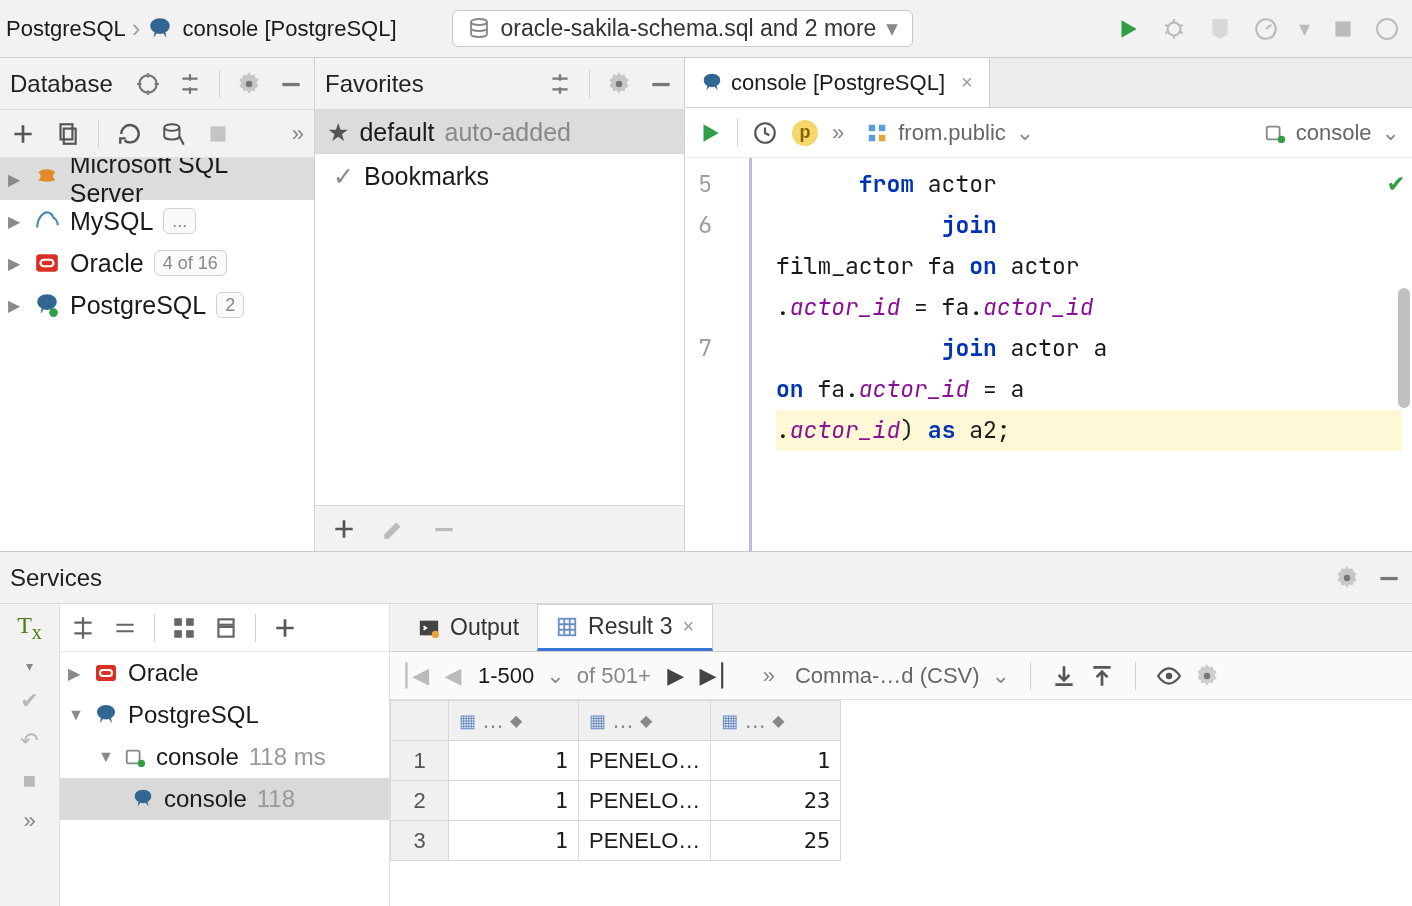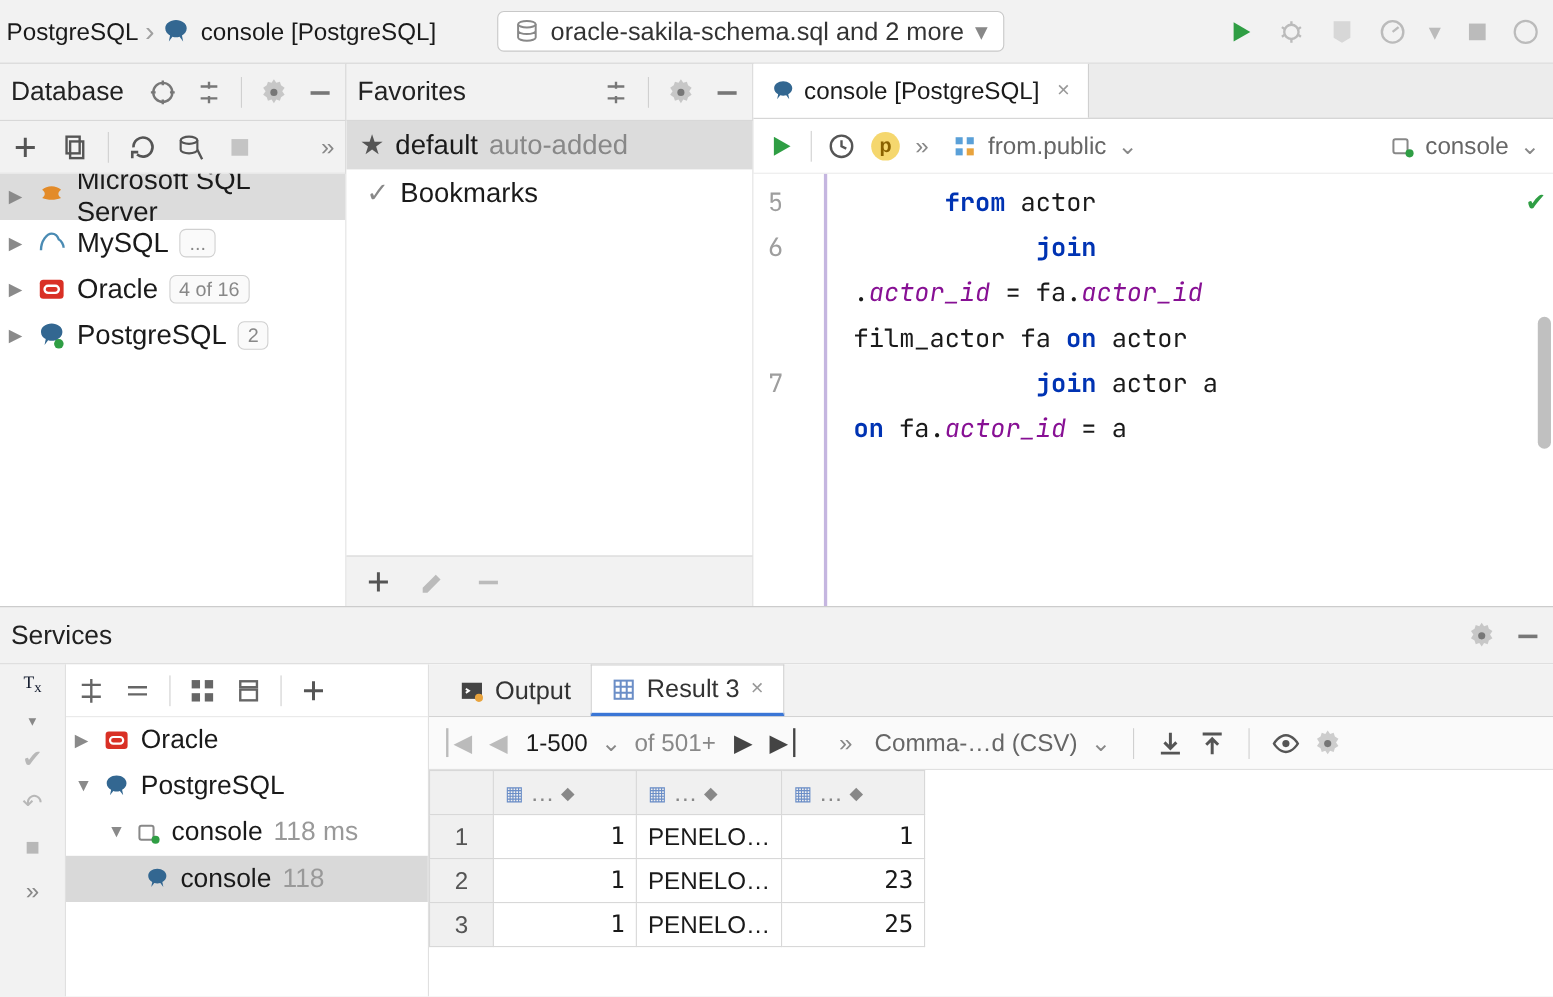--- a/index.html
+++ b/index.html
@@ -331,24 +331,25 @@
       <div class="code-area">
         <div class="gutter">
           <div class="ln">5</div>
           <div class="ln tall">6</div>
           <div class="ln"></div>
           <div class="ln">7</div>
         </div>
         <div class="code">
           <div class="code-line">      <span class="kw">from</span><span> actor</span></div>
           <div class="code-line">            <span class="kw">join</span></div>
+          <div class="code-line"><span>film_actor fa </span><span class="kw">on</span><span> actor</span></div>
           <div class="code-line"><span>.</span><span class="pw">actor_id</span><span> = fa.</span><span class="pw">actor_id</span></div>
-          <div class="code-line"><span>film_actor fa </span><span class="kw">on</span><span> actor</span></div>
           <div class="code-line">            <span class="kw">join</span><span> actor a</span></div>
           <div class="code-line"><span class="kw">on</span><span> fa.</span><span class="pw">actor_id</span><span> = a</span></div>
+          <div class="code-line hl"><span>.</span><span class="pw">actor_id</span><span>) </span><span class="kw">as</span><span> a2;</span></div>
         </div>
         <span class="check">✔</span>
         <div class="scroll-thumb"></div>
       </div>
     </div>
   </div>
 
   <div class="services">
     <div class="panel-header">
       <span class="panel-title">Services</span>
@@ -361,21 +362,21 @@
           </span>
         <span class="ic">
             <svg viewBox="0 0 24 24">
               <rect x="4" y="11" width="16" height="3" fill="#777"></rect>
             </svg>
           </span>
       </div>
     </div>
     <div class="svc-body">
       <div class="svc-left-strip">
-        <span style="font-size:16px;color:#0f172a;font-family:serif;">T<sub>x</sub></span>
+        <span style="font-size:24px;color:#4d7c0f;font-family:serif;">T<sub>x</sub></span>
         <span style="font-size:14px;color:#888;">▾</span>
         <span class="ic" style="color:#b8b8b8">✔</span>
         <span class="ic" style="color:#b8b8b8">↶</span>
         <span class="ic" style="color:#b8b8b8">■</span>
         <span style="color:#888">»</span>
       </div>
       <div class="svc-tree-area">
         <div class="svc-tree-toolbar">
           <span class="ic">
               <svg viewBox="0 0 24 24">

